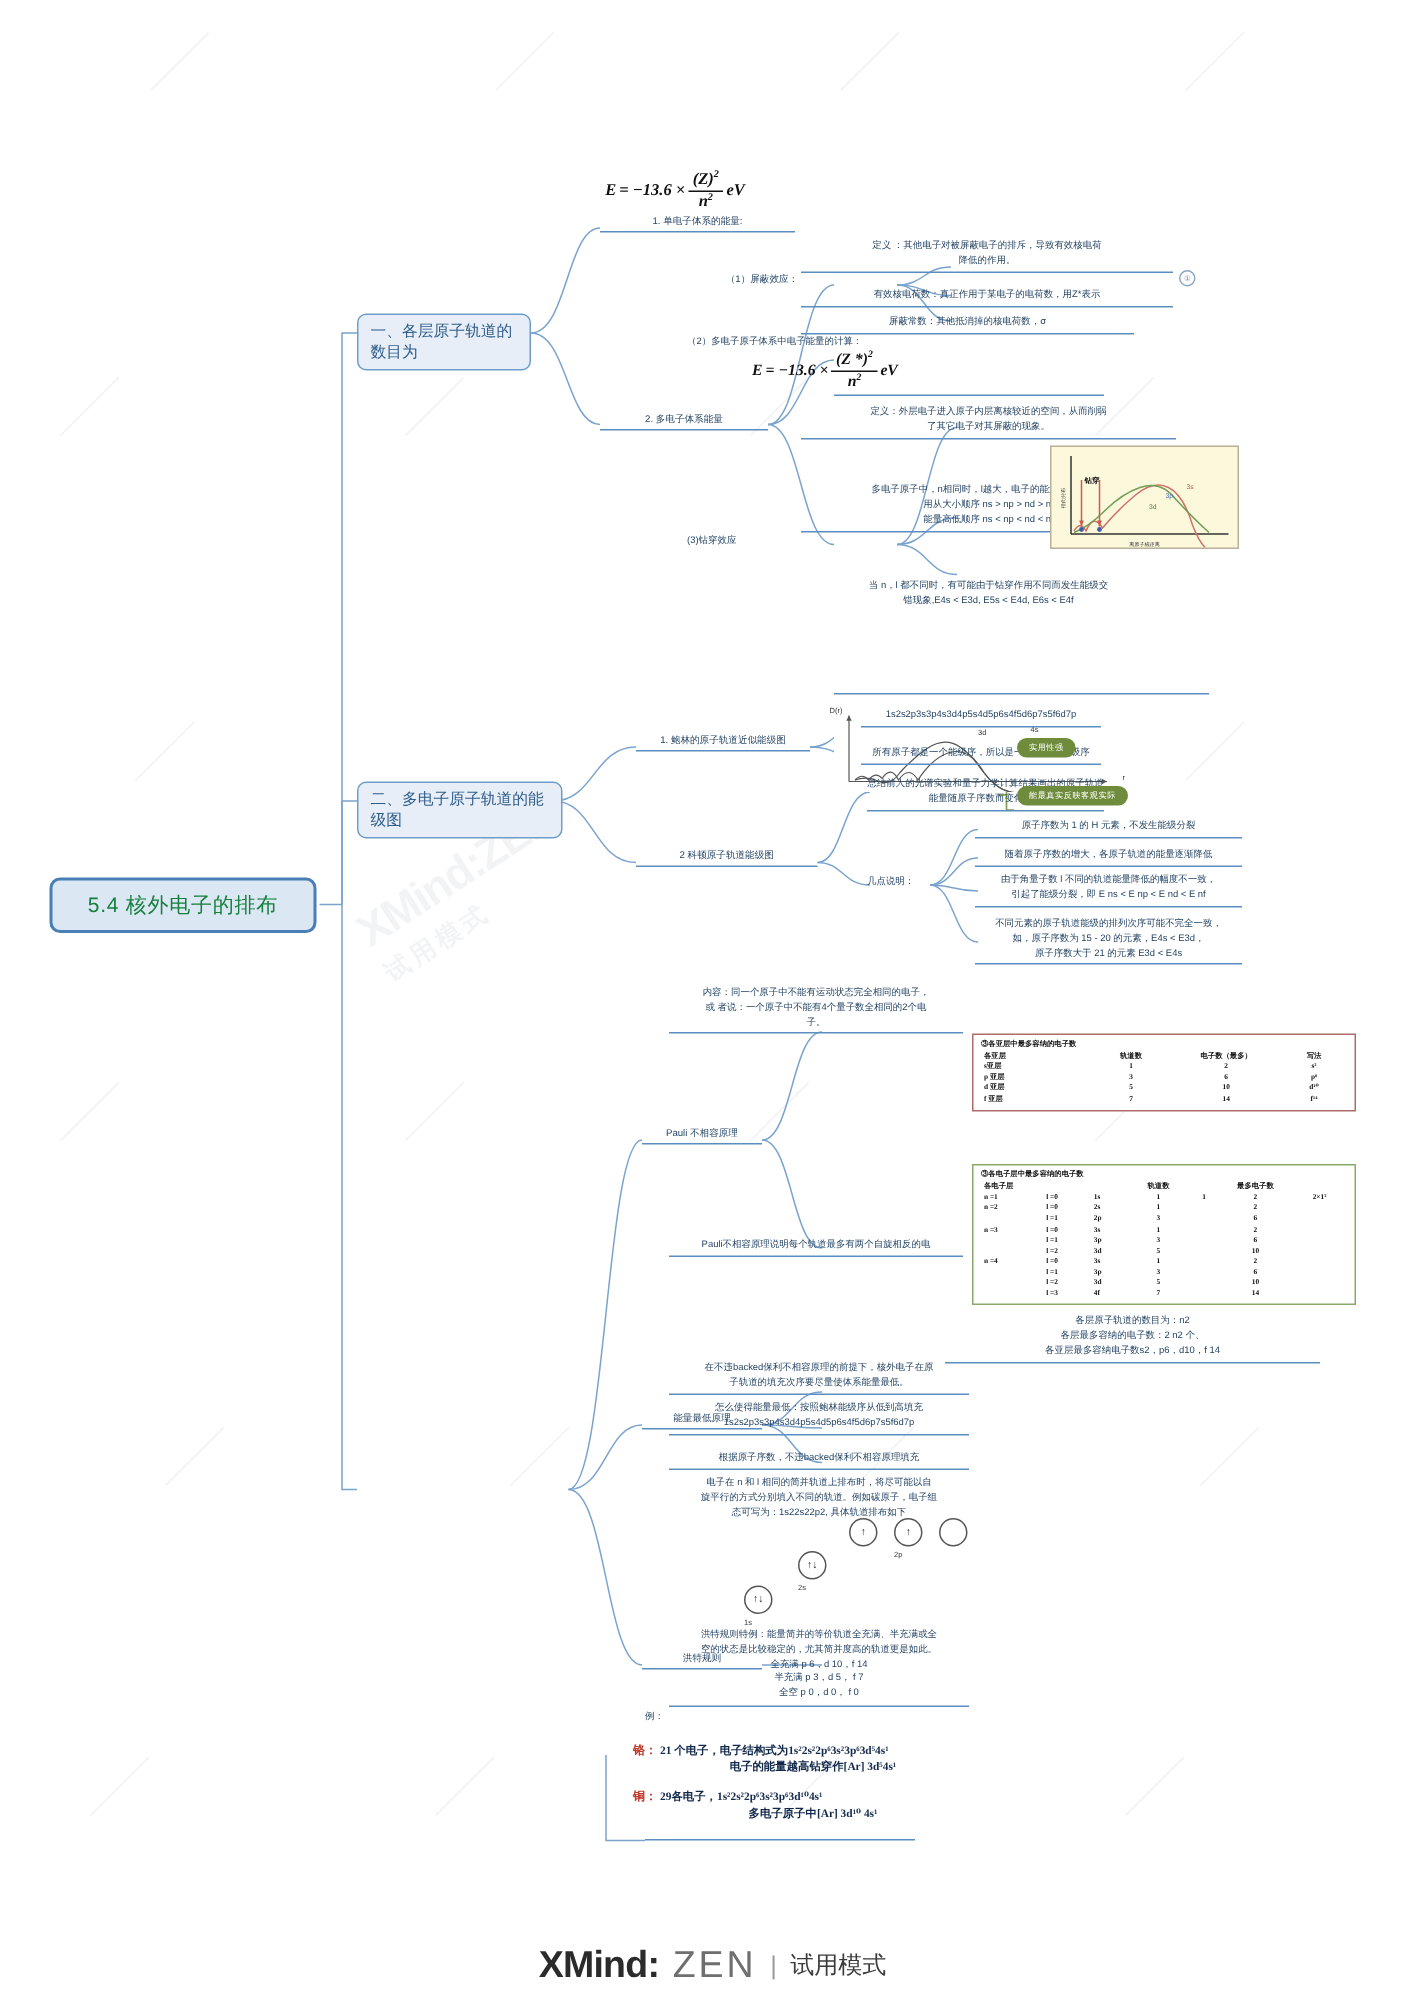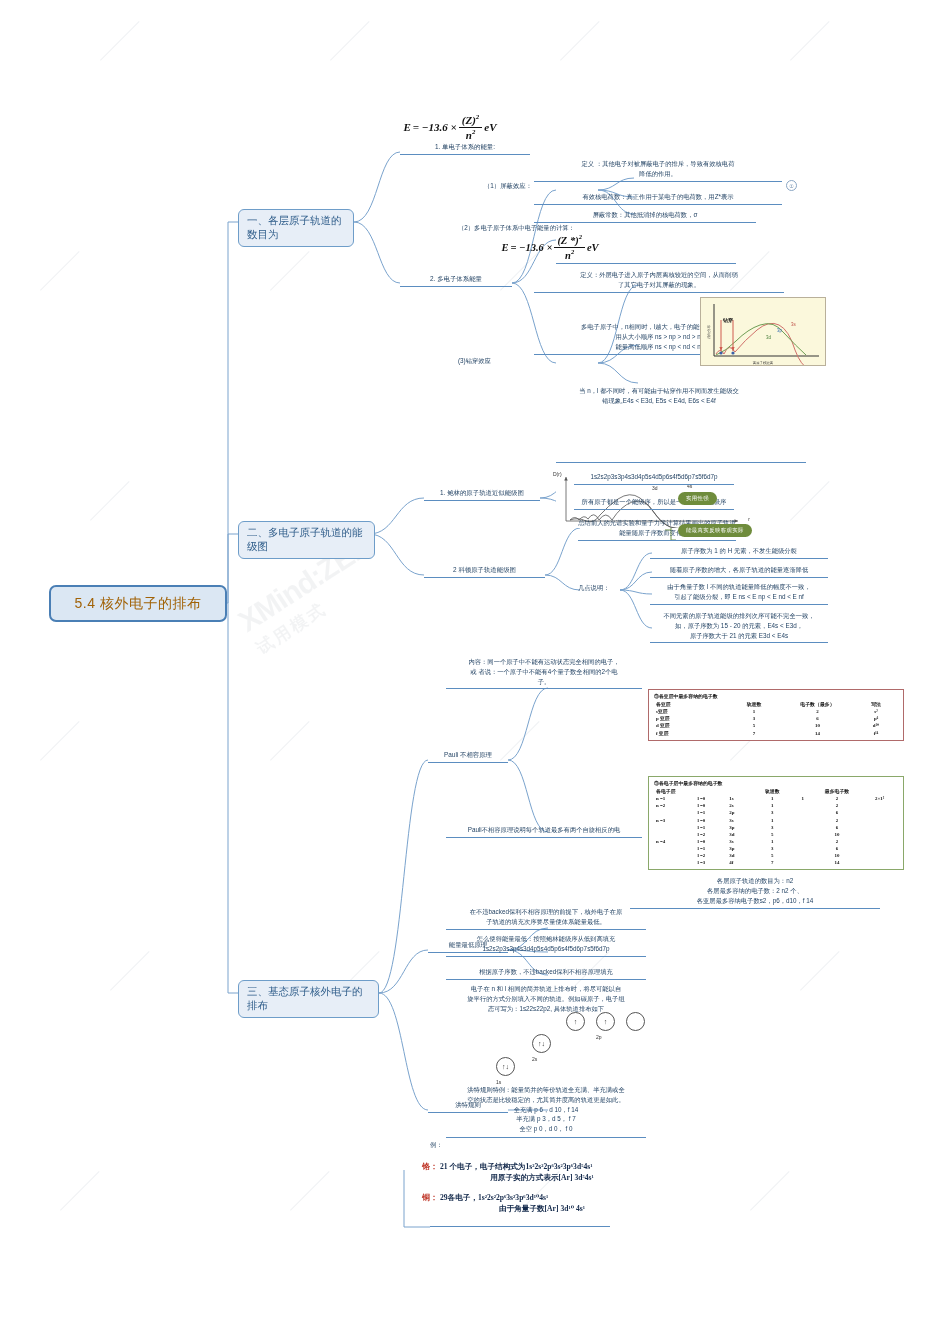--- a/index.html
+++ b/index.html
@@ -30,21 +30,21 @@
   .wm-logo .l2{font-size:17px;letter-spacing:3px;margin-top:2px;}
 
   
   .node{position:absolute;}
   .root{
     left:33px;top:585px;width:178px;height:37px;
     box-sizing:border-box;
     border:2px solid #4a7fb5;border-radius:7px;
     background:#dbe7f3;
     display:flex;align-items:center;justify-content:center;
-    font-size:14px;color:#a16207;letter-spacing:.5px;margin-left:16px;
+    font-size:14px;color:#15803d;letter-spacing:.5px;
   }
   .lvl1{
     box-sizing:border-box;
     border:1px solid #6e9dc9;border-radius:6px;
     background:#e7eef7;
     display:flex;align-items:center;justify-content:center;
     font-size:10.5px;color:#2f5d8a;
     padding:4px 8px;
   }
   .underline{border-bottom:1.6px solid #5b8dc0;}
@@ -448,23 +448,20 @@
 引起了能级分裂，即 E ns &lt; E np &lt; E nd &lt; E nf</div>
     <div class="underline" style="width:178px;margin-top:2px;"></div>
   </div>
   <div class="node" style="left:650px;top:611px;width:178px;">
     <div class="plain">不同元素的原子轨道能级的排列次序可能不完全一致，
 如，原子序数为 15 - 20 的元素，E4s &lt; E3d，
 原子序数大于 21 的元素 E3d &lt; E4s</div>
     <div class="underline" style="width:178px;margin-top:2px;"></div>
   </div>
 
-  <div class="node lvl1" style="left:238px;top:980px;width:141px;">
-    <span>三、基态原子核外电子的排布</span>
-  </div>
 
   <div class="node" style="left:428px;top:751px;width:80px;">
     <div class="topic">Pauli 不相容原理</div>
   </div>
 
   <div class="node" style="left:446px;top:657px;width:196px;">
     <div class="plain">内容：同一个原子中不能有运动状态完全相同的电子，
 或 者说：一个原子中不能有4个量子数全相同的2个电
 子。</div>
     <div class="underline" style="width:196px;margin-top:2px;"></div>
@@ -682,26 +679,32 @@
 
   <div class="node" style="left:430px;top:1140px;width:30px;">
     <div class="plain" style="text-align:left;">例：</div>
   </div>
 
   <div class="node" style="left:422px;top:1161px;width:240px;">
     <div style="display:flex;align-items:baseline;gap:2px;">
       <span class="redtxt" style="font-size:8px;">铬：</span>
       <span class="exfont" style="font-size:7.6px;">21 个电子，电子结构式为1s²2s²2p⁶3s²3p⁶3d⁵4s¹</span>
     </div>
-    <div class="exfont" style="font-size:7.6px;text-align:center;margin-top:1px;">用原子实的方式表示[Ar] 3d⁵4s¹</div>
+    <div class="exfont" style="font-size:7.6px;text-align:center;margin-top:1px;">电子的能量越高钻穿作[Ar] 3d⁵4s¹</div>
   </div>
 
   <div class="node" style="left:422px;top:1192px;width:240px;">
     <div style="display:flex;align-items:baseline;gap:2px;">
       <span class="redtxt" style="font-size:8px;">铜：</span>
       <span class="exfont" style="font-size:7.6px;">29各电子，1s²2s²2p⁶3s²3p⁶3d¹⁰4s¹</span>
     </div>
-    <div class="exfont" style="font-size:7.6px;text-align:center;margin-top:1px;">由于角量子数[Ar] 3d¹⁰ 4s¹</div>
+    <div class="exfont" style="font-size:7.6px;text-align:center;margin-top:1px;">多电子原子中[Ar] 3d¹⁰ 4s¹</div>
   </div>
   <div class="node underline" style="left:430px;top:1226px;width:180px;"></div>
 
+  <div class="footer">
+    <span class="xm">XMind:</span>
+    <span class="zen">ZEN</span>
+    <span class="bar">|</span>
+    <span class="mode">试用模式</span>
+  </div>
 
 </div>
 
 </body></html>

